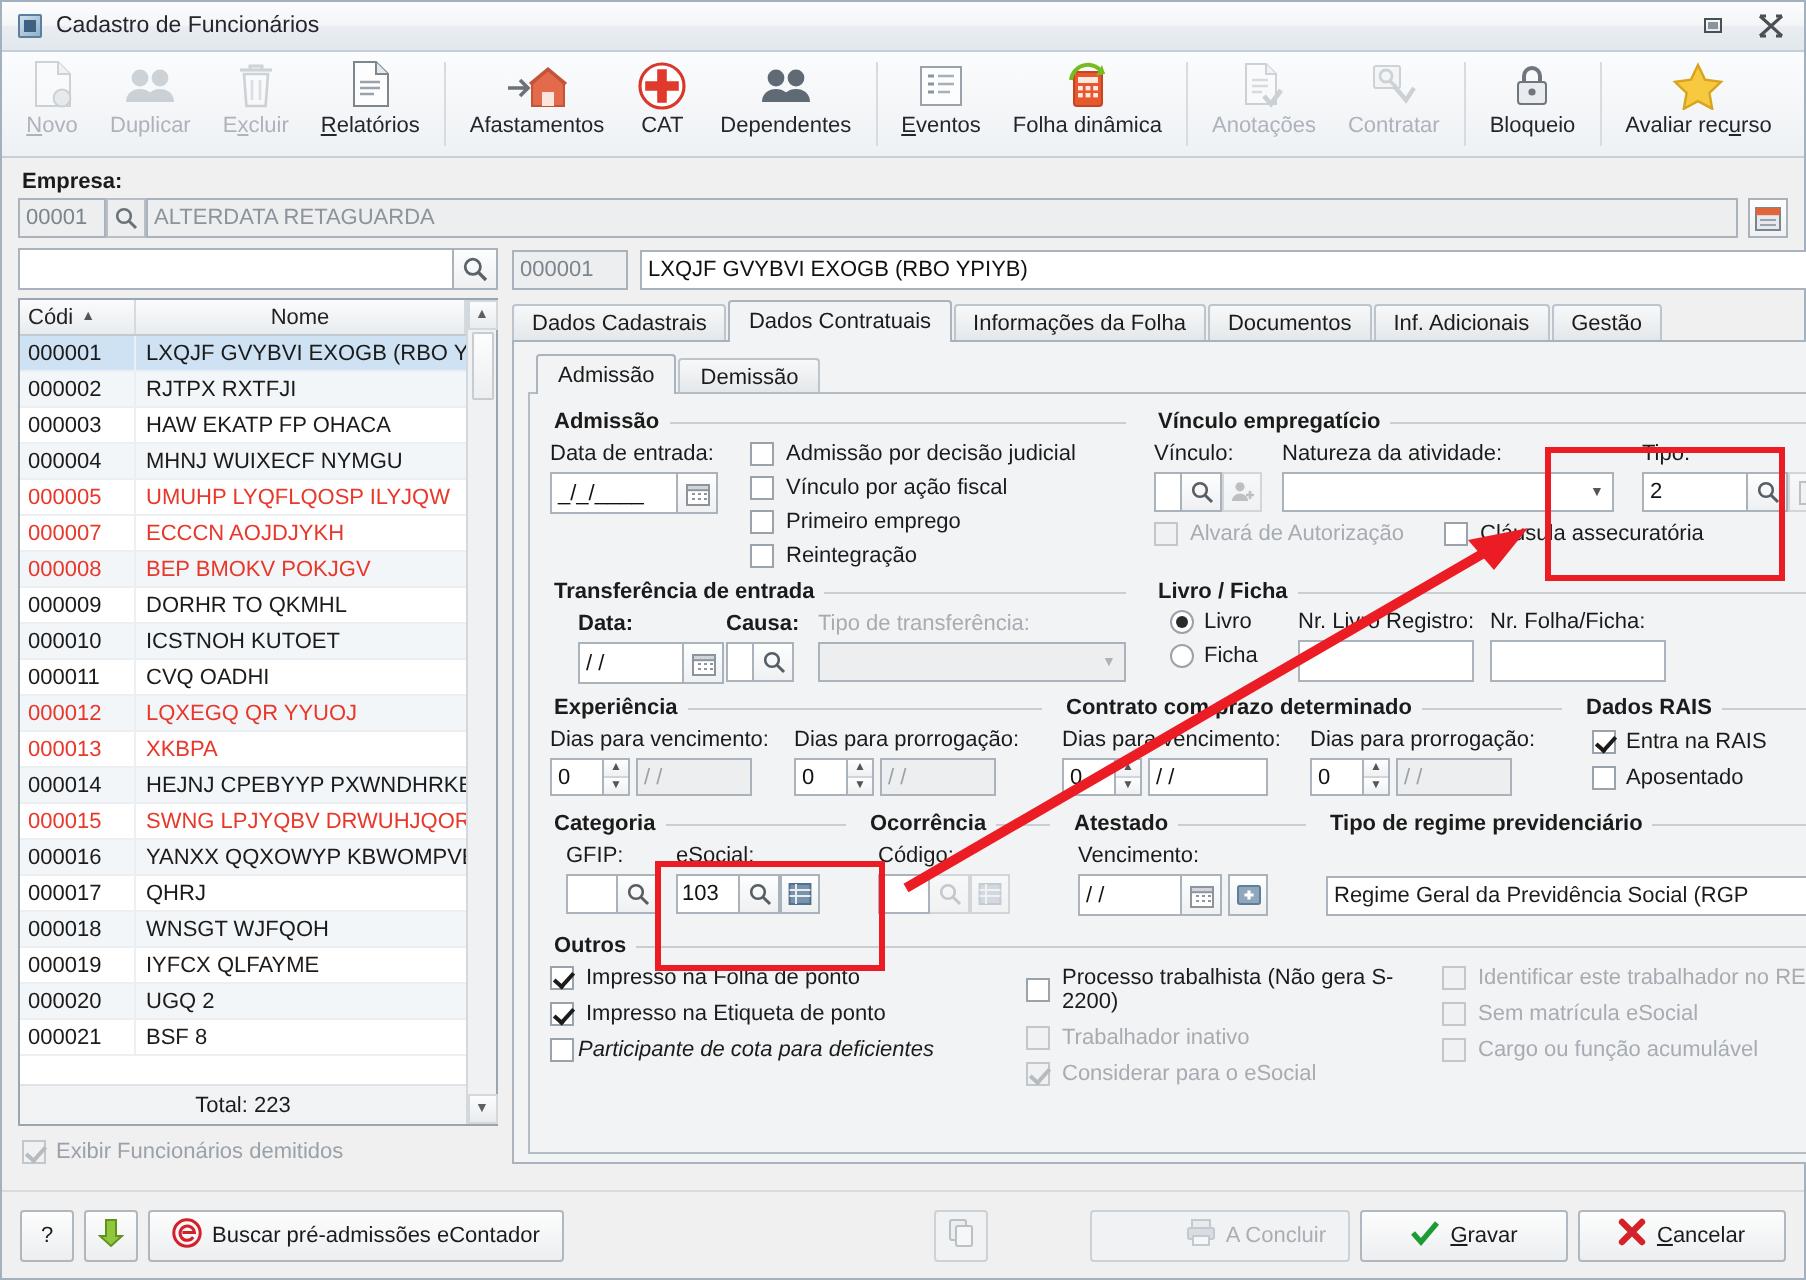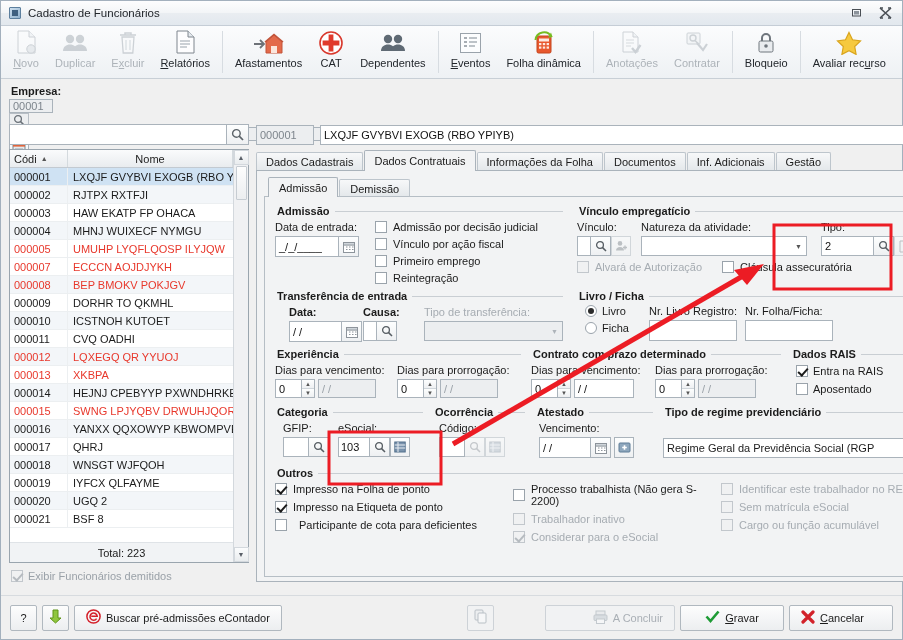--- a/index.html
+++ b/index.html
@@ -56,21 +56,21 @@
   .tb-item .ic { height:27px; display:flex;align-items:center;justify-content:center; }
   .tb-item .lb { font-size:11px; color:#22262b; margin-top:1px; white-space:nowrap;}
   .tb-item.disabled .lb { color:#adb3b9; }
   .tb-item.disabled .ic { opacity:.45; }
   u { text-decoration:underline; }
   
   .body-area { flex:1; display:flex; flex-direction:column; padding:5px 8px 13px 8px; }
   .lbl { font-size:11px; }
   .lbl-b { font-weight:bold; }
   .empresa-label { font-weight:bold; margin:1px 0 2px 2px; }
-  .empresa-row { display:flex; height:20px; margin-bottom:5px;flex-direction:column; }
+  .empresa-row { display:flex; height:20px; margin-bottom:5px; }
   .inp {
     border:1px solid #aab3bb; background:#fff; height:20px;
     font-family:"Liberation Sans",sans-serif; font-size:11px; color:#111;
     padding:0 3px; display:flex; align-items:center; outline:none;
   }
   .inp.ro { background:#eceef0; color:#7d858c; }
   .inp.ph { color:#9aa1a8; font-style:italic; }
   .btn-sm {
     width:20px;height:20px;border:1px solid #aab3bb;background:linear-gradient(to bottom,#fdfefe,#eef0f2);
     display:flex;align-items:center;justify-content:center;
@@ -631,21 +631,21 @@
                     <div class="row" style="margin-top:3px">
                       <div class="inp" style="width:14px;height:20px;padding:0 1px"></div>
                       <div class="btn-sm" style="border-left:none">
                         <svg width="12" height="12" viewBox="0 0 12 12">
                             <circle cx="5" cy="5" r="3.4" fill="none" stroke="#565d63" stroke-width="1.3"></circle>
                             <path d="M7.6 7.6L11 11" stroke="#565d63" stroke-width="1.5"></path>
                           </svg>
                       </div>
                     </div>
                   </div>
-                  <div style="flex:1;margin-left:19px">
+                  <div style="flex:1;margin-left:4px">
                     <div class="fld-lbl dis">Tipo de transferência:</div>
                     <div class="combo dis" style="margin-top:3px">
                       <span></span>
                       <span class="arr">▼</span>
                     </div>
                   </div>
                 </div>
               </div>
 
               <div class="gb" style="flex:1">
@@ -839,21 +839,21 @@
               <div style="display:flex;margin-top:3px">
                 <div style="width:238px" id="outros-c1">
                     <div class="row" style="gap: 6px; margin-top: 0px;">
                       <span class="cb on"></span>
                       <span class="fld-lbl">Impresso na Folha de ponto</span>
                     </div>
                     <div class="row" style="gap: 6px; margin-top: 6px;">
                       <span class="cb on"></span>
                       <span class="fld-lbl">Impresso na Etiqueta de ponto</span>
                     </div>
-                    <div class="row" style="gap: 12px; margin-top: 6px;">
+                    <div class="row" style="gap: 2px; margin-top: 6px; font-style: italic;">
                       <span class="cb"></span>
                       <span class="fld-lbl">Participante de cota para deficientes</span>
                     </div>
                   </div>
                 <div style="width:208px" id="outros-c2">
                     <div class="row" style="gap: 6px; margin-top: 0px;">
                       <span class="cb"></span>
                       <span class="fld-lbl">Processo trabalhista (Não gera S-2200)</span>
                     </div>
                     <div class="row" style="gap: 6px; margin-top: 6px;">
@@ -928,21 +928,21 @@
       <span>A Concluir</span>
     </div>
     <div class="bbtn" style="width:104px;justify-content:center">
       <span>
         <svg width="15" height="13" viewBox="0 0 15 13">
             <path d="M1.5 6.5l4 4.5 8-9.5" fill="none" stroke="#1e9b35" stroke-width="2.6"></path>
           </svg>
       </span>
       <span><u>G</u>ravar</span>
     </div>
-    <div class="bbtn" style="width:104px;">
+    <div class="bbtn" style="width:104px;justify-content:center">
       <span>
         <svg width="14" height="14" viewBox="0 0 14 14">
             <path d="M2 2l10 10M12 2L2 12" stroke="#d2222a" stroke-width="3.2" stroke-linecap="round"></path>
           </svg>
       </span>
       <span><u>C</u>ancelar</span>
     </div>
   </div>
 
   <svg class="anno" viewBox="0 0 903 640">

